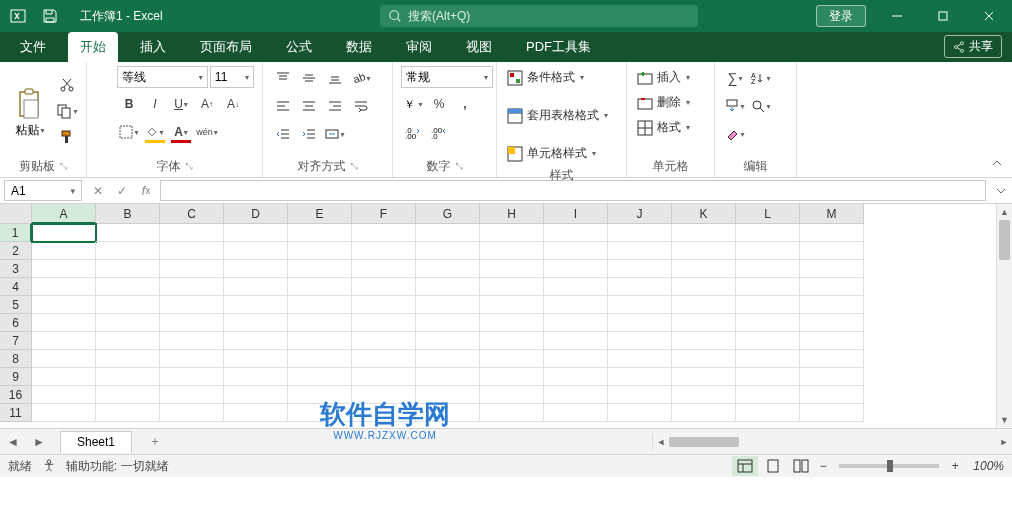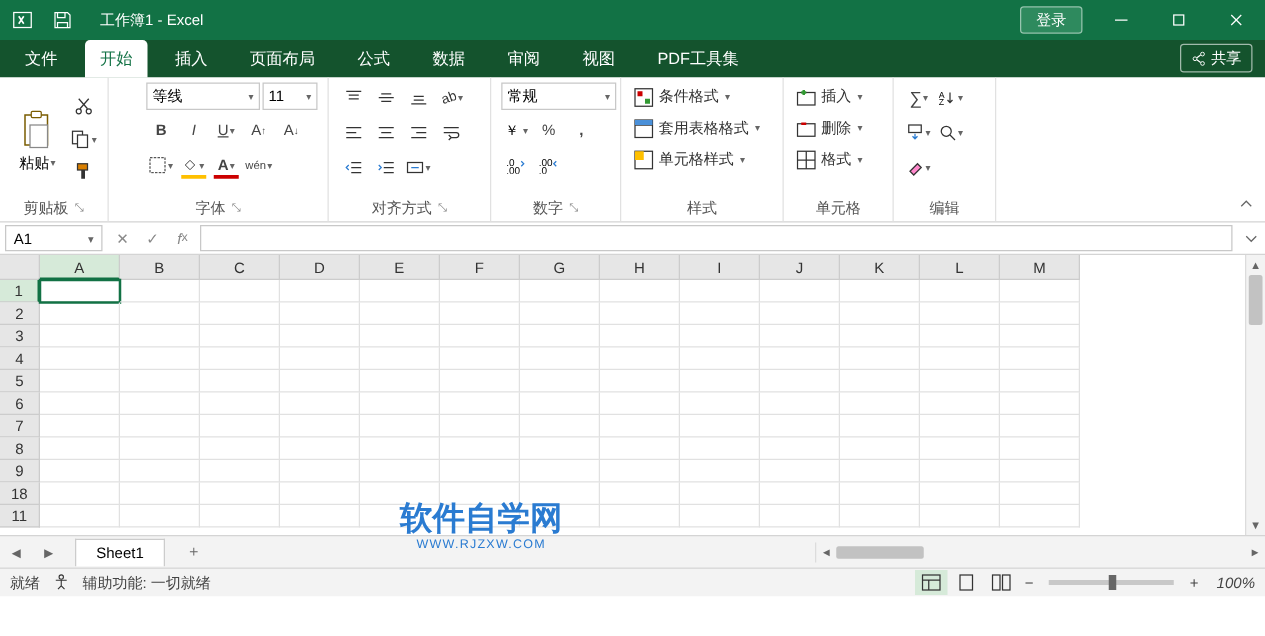--- a/index.html
+++ b/index.html
@@ -106,20 +106,27 @@
         <rect x="1" y="2" width="14" height="12" fill="none" stroke="#fff" stroke-width="1"></rect>
         <path d="M5 5 L9 11 M9 5 L5 11" stroke="#fff" stroke-width="1.3"></path>
       </svg>
   </span>
   <span class="icon save-icon">
     <svg width="16" height="16" viewBox="0 0 16 16">
         <path d="M2 2 h10 l2 2 v10 h-12 z M4 2 v4 h6 v-4 M4 10 h8 v4 h-8 z" fill="none" stroke="#fff" stroke-width="1"></path>
       </svg>
   </span>
   <span class="title-text">工作簿1  -  Excel</span>
+  <div class="searchbox">
+    <svg width="14" height="14" viewBox="0 0 16 16">
+        <circle cx="7" cy="7" r="5" fill="none" stroke="#d9ede3" stroke-width="1.3"></circle>
+        <line x1="11" y1="11" x2="14" y2="14" stroke="#d9ede3" stroke-width="1.3"></line>
+      </svg>
+    <span>搜索(Alt+Q)</span>
+  </div>
   <div class="title-right">
     <div class="login-btn">
         <span>登录</span>
       </div>
     <div class="win-btn">
         <svg width="12" height="12" viewBox="0 0 12 12">
           <line x1="1" y1="6" x2="11" y2="6" stroke="#fff" stroke-width="1"></line>
         </svg>
       </div>
     <div class="win-btn">
@@ -387,21 +394,21 @@
           </div>
       </div>
     </div>
     <div class="group-label">
         <span>数字</span>
         <span class="launcher">⤡</span>
       </div>
   </div>
 
   <div class="group" style="width:130px;">
-    <div class="group-body" style="flex-direction:column; gap:2px;">
+    <div class="group-body" style="flex-direction:column; gap:15px;">
       <div class="lbl-row">
           <svg width="16" height="16">
             <rect x="1" y="1" width="14" height="14" fill="none" stroke="#333"></rect>
             <rect x="3" y="3" width="4" height="4" fill="#c00"></rect>
             <rect x="9" y="9" width="4" height="4" fill="#393"></rect>
           </svg>
           <span>条件格式</span>
           <span class="dd-caret">▾</span>
         </div>
       <div class="lbl-row">
@@ -556,21 +563,21 @@
   <div class="row-headers" id="rowheaders">
       <div class="rowh sel">1</div>
       <div class="rowh">2</div>
       <div class="rowh">3</div>
       <div class="rowh">4</div>
       <div class="rowh">5</div>
       <div class="rowh">6</div>
       <div class="rowh">7</div>
       <div class="rowh">8</div>
       <div class="rowh">9</div>
-      <div class="rowh">18</div>
+      <div class="rowh">16</div>
       <div class="rowh">11</div>
     </div>
   <div class="cells" id="cells">
       <div class="cell-row">
         <div class="cell selected"></div>
         <div class="cell"></div>
         <div class="cell"></div>
         <div class="cell"></div>
         <div class="cell"></div>
         <div class="cell"></div>

